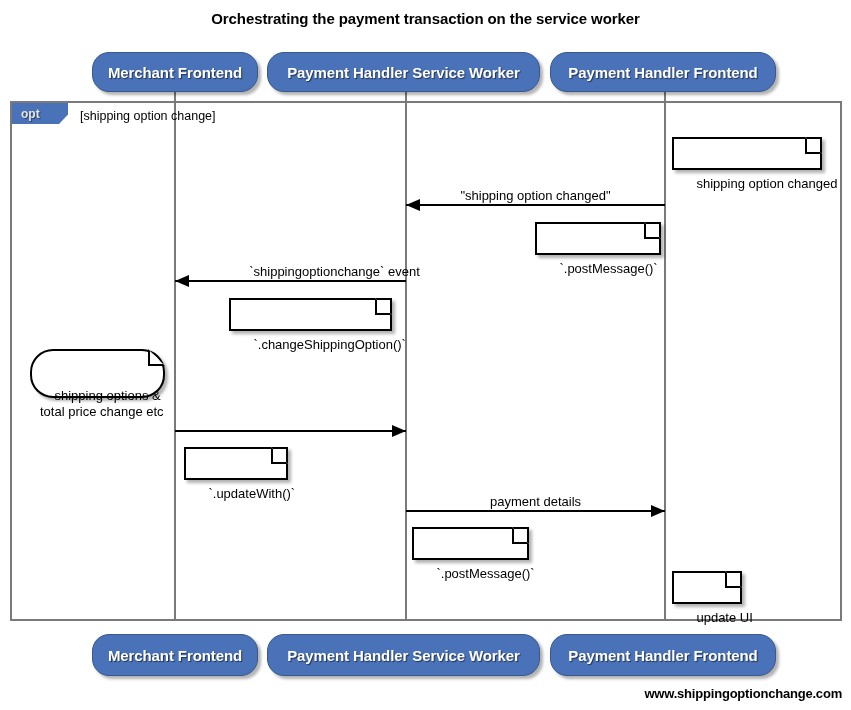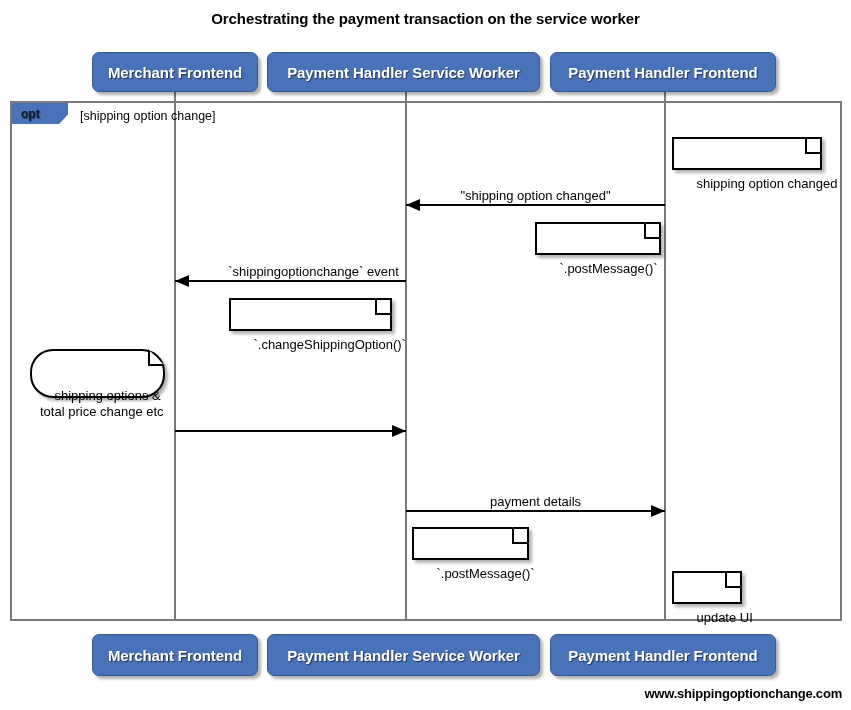--- a/index.html
+++ b/index.html
@@ -39,21 +39,21 @@
     width: 2px;
     background: #7a7a7a;
   }
 
   
   .participant {
     position: absolute;
     box-sizing: border-box;
     background: #4a72b8;
     border: 1px solid #37598f;
-    border-radius: 7px;
+    border-radius: 17px;
     color: #ffffff;
     font-size: 15px;
     font-weight: bold;
     display: flex;
     align-items: center;
     justify-content: center;
     text-shadow: 1px 1px 1px rgba(0,0,0,0.55);
     box-shadow: 3px 3px 3px rgba(0,0,0,0.30);
     white-space: nowrap;
     letter-spacing: -0.1px;
@@ -63,21 +63,21 @@
   #fragment-box {
     position: absolute;
     box-sizing: border-box;
     border: 2px solid #7a7a7a;
     background: transparent;
   }
   #fragment-tab {
     position: absolute;
     box-sizing: border-box;
     background: #4a72b8;
-    color: #0f172a;
+    color: #e5e5e5;
     font-size: 12px;
     font-weight: bold;
     display: flex;
     align-items: center;
     padding-left: 9px;
     text-shadow: 1px 1px 1px rgba(0,0,0,0.45);
     clip-path: polygon(0 0, 100% 0, 100% 55%, 84% 100%, 0 100%);
   }
   #fragment-condition {
     position: absolute;
@@ -182,38 +182,42 @@
 
   <div class="msg-label" style="left:406px; top:188px; width:259px;">"shipping option changed"</div>
   <div class="msg-line" style="left:406px; top:204px; width:259px;"></div>
   <div class="msg-head left" style="left:406px; top:199px;"></div>
 
   <div class="note" style="left:535px; top:222px; width:126px; height:33px;">
     <span class="fold"></span>
     <span>`.postMessage()`</span>
   </div>
 
-  <div class="msg-label" style="left:175px; top:264px; width:277px;">`shippingoptionchange` event</div>
+  <div class="msg-label" style="left:175px; top:264px; width:277px;padding-left:21px;">`shippingoptionchange` event</div>
   <div class="msg-line" style="left:175px; top:280px; width:231px;"></div>
   <div class="msg-head left" style="left:175px; top:275px;"></div>
 
   <div class="note" style="left:229px; top:298px; width:163px; height:33px;">
     <span class="fold"></span>
     <span>`.changeShippingOption()`</span>
   </div>
 
   <div class="note" style="left:30px; top:349px; width:135px; height:49px;border-radius:23px;">
     <span class="fold"></span>
     <span>shipping options &amp;
 total price change etc</span>
   </div>
 
   <div class="msg-line" style="left:175px; top:430px; width:231px;"></div>
   <div class="msg-head right" style="left:392px; top:425px;"></div>
 
+  <div class="note" style="left:184px; top:447px; width:104px; height:33px;">
+    <span class="fold"></span>
+    <span>`.updateWith()`</span>
+  </div>
 
   <div class="msg-label" style="left:406px; top:494px; width:259px;">payment details</div>
   <div class="msg-line" style="left:406px; top:510px; width:259px;"></div>
   <div class="msg-head right" style="left:651px; top:505px;"></div>
 
   <div class="note" style="left:412px; top:527px; width:117px; height:33px;">
     <span class="fold"></span>
     <span>`.postMessage()`</span>
   </div>
 

